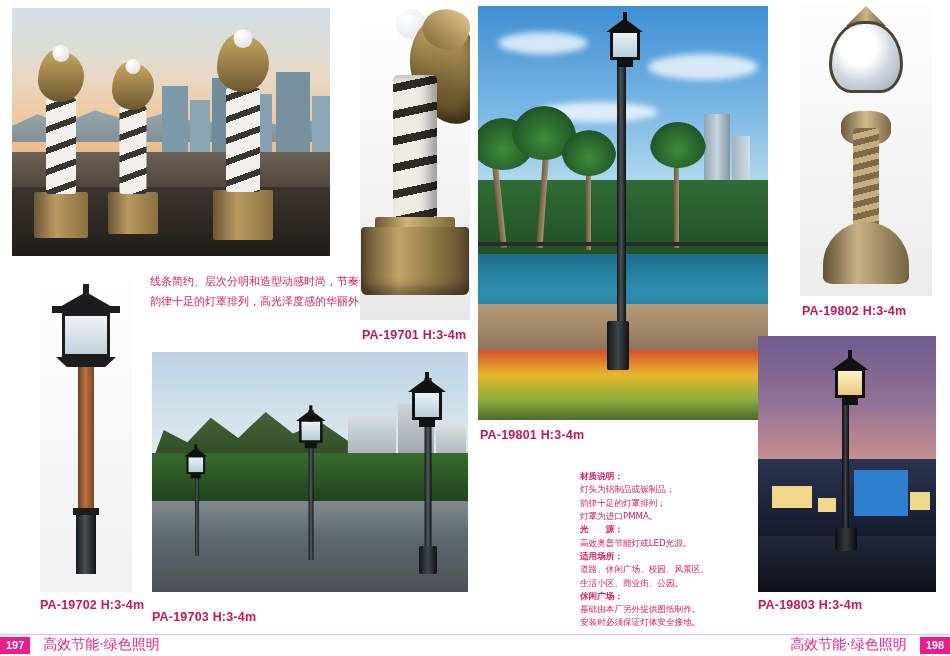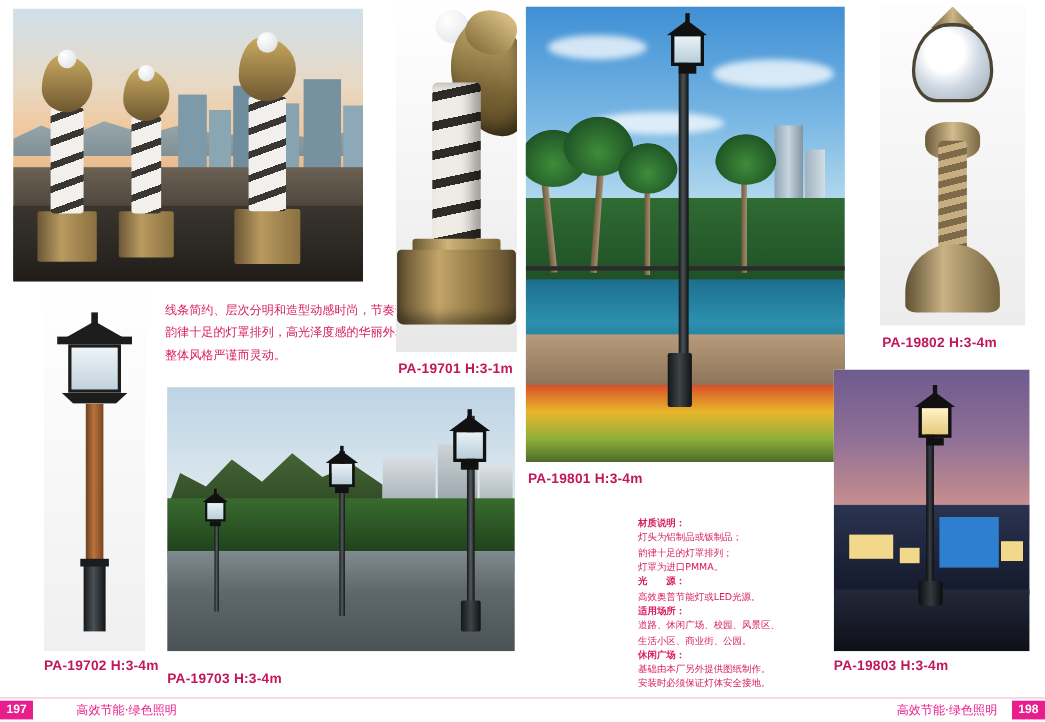--- a/index.html
+++ b/index.html
@@ -49,21 +49,21 @@
   .footer-left, .footer-right {
     position:absolute; bottom:0; height:22px;
     display:flex; align-items:center;
   }
   .footer-left { left:0; }
   .footer-right { right:0; }
   .pgnum {
     background:#e91e8c; color:#fff; font-size:11px; font-weight:bold;
     padding:3px 6px 3px 6px; line-height:1;
   }
-  .pgtext { color:#e91e8c; font-size:11px; padding:0 13px; font-family:"DejaVu Sans", sans-serif;margin-left:26px; }
+  .pgtext { color:#e91e8c; font-size:14px; padding:0 13px; font-family:"DejaVu Sans", sans-serif; }
   .footer-rule { position:absolute; left:0; bottom:21px; width:950px; height:1px; background:#f2b7d6; }
   .spine { position:absolute; left:474px; top:0; width:1px; height:634px; background:#ffffff; }
 
   
 
   
   #ph1 .sky { position:absolute; left:0; top:0; width:100%; height:62%;
     background:linear-gradient(180deg,#cfe0ea 0%,#e8d9c4 45%,#f0c9a0 70%,#e8b98c 100%); }
   #ph1 .hills { position:absolute; left:0; top:38%; width:100%; height:16%;
     background:linear-gradient(180deg,#8fa8b4,#6d8795); clip-path:polygon(0 60%,8% 30%,16% 55%,26% 20%,38% 50%,48% 28%,60% 55%,72% 35%,84% 58%,100% 40%,100% 100%,0 100%); opacity:.85; }
@@ -216,33 +216,32 @@
       <div class="base" style="width:60px; height:50px;"></div>
       <div class="shaft" style="bottom:48px; width:34px; height:104px;"></div>
       <div class="drag" style="bottom:148px; width:52px; height:58px;"></div>
       <div class="globe" style="bottom:192px; width:19px; height:19px;"></div>
     </div>
   </div>
 
   <div class="desc-cn" style="left:150px; top:272px;">
     <div>线条简约、层次分明和造型动感时尚，节奏韵律</div>
     <div>韵律十足的灯罩排列，高光泽度感的华丽外表。</div>
-    <div>整体风格严谨而灵动。</div>
   </div>
 
   <div class="photo" id="ph2" style="left:360px; top:6px; width:110px; height:314px; background:#f5f5f5;">
     <div class="bg"></div>
     <div class="globe2"></div>
     <div class="dragon2"></div>
     <div class="dragon2b"></div>
     <div class="shaft2"></div>
     <div class="base2b"></div>
     <div class="base2"></div>
   </div>
-  <div class="caption" style="left:362px; top:328px;">PA-19701 H:3-1m</div>
+  <div class="caption" style="left:362px; top:328px;">PA-19701 H:3-4m</div>
 
   <div class="photo" id="ph3" style="left:478px; top:6px; width:290px; height:414px;">
     <div class="sky"></div>
     <div class="cloud" style="left:20px; top:26px; width:90px; height:22px;"></div>
     <div class="cloud" style="left:170px; top:48px; width:110px; height:26px;"></div>
     <div class="cloud" style="left:60px; top:96px; width:120px; height:20px;"></div>
     <div class="tower" style="left:226px; top:108px; width:26px; height:82px;"></div>
     <div class="tower" style="left:254px; top:130px; width:18px; height:60px; background:linear-gradient(90deg,#9fb2bf,#d3dee4);"></div>
     <div class="treeline" style="top:42%; height:22%;"></div>
 

